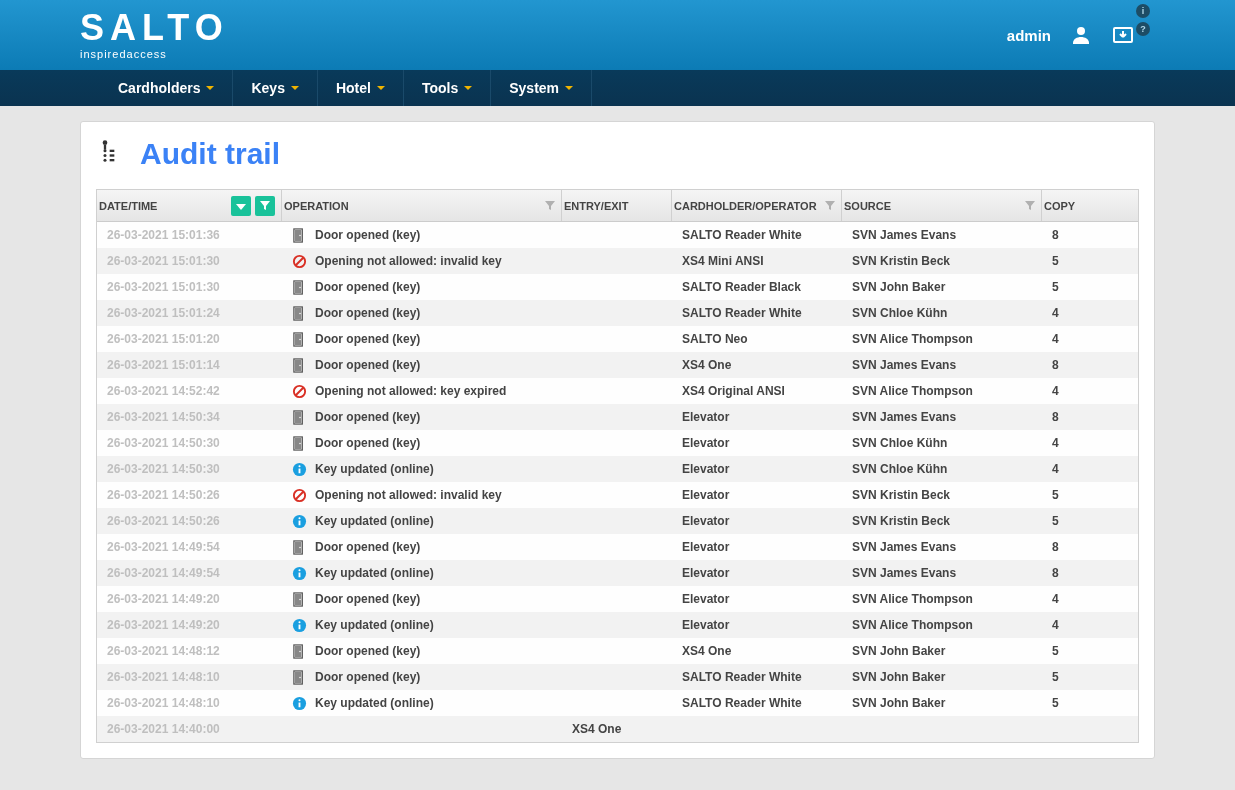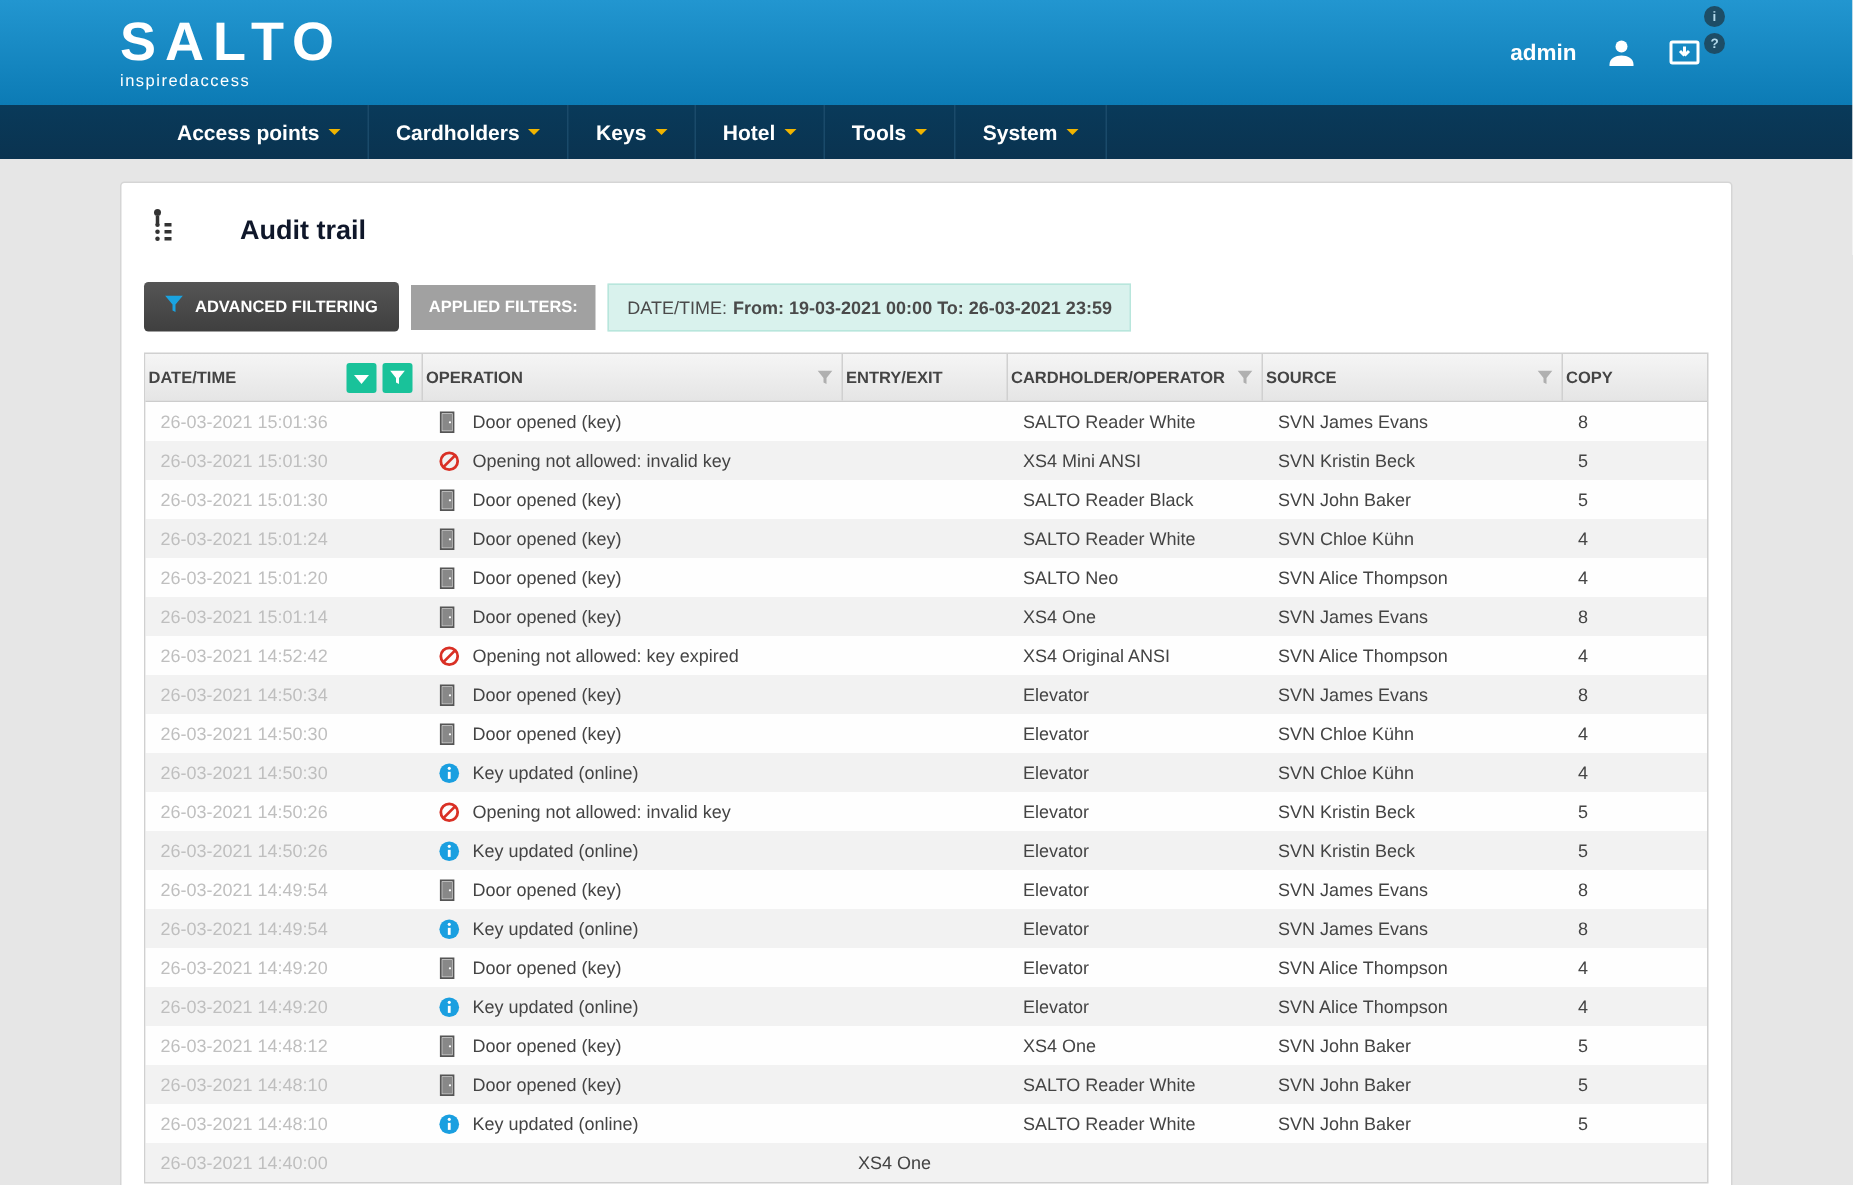--- a/index.html
+++ b/index.html
@@ -95,25 +95,24 @@
   }
   .page-title-row {
     display: flex;
     align-items: center;
     gap: 14px;
     margin-bottom: 18px;
     padding-left: 2px;
   }
   .title-icon svg { width: 28px; height: 28px; }
   .page-title {
-    font-size: 18px;
-    font-weight: bold;
-    color: #0f172a;
+    font-size: 30px;
+    font-weight: bold;
+    color: #3b82f6;
     font-family: Arial, sans-serif;
-    margin-left: 20px;
   }
   .filter-bar {
     display: flex;
     align-items: center;
     gap: 8px;
     margin-bottom: 14px;
   }
   .adv-filter-btn {
     background: linear-gradient(to bottom, #555, #3f3f3f);
     color: white;
@@ -146,20 +145,21 @@
   .applied-filter-chip .lbl { font-weight: normal; }
   .applied-filter-chip .val { font-weight: bold; }
   .grid {
     width: 100%;
     border: 1px solid #d0d0d0;
   }
   .grid-head, .grid-row {
     display: grid;
     grid-template-columns: 185px 280px 110px 170px 200px 60px;
     align-items: center;
+    font-weight: bold;
   }
   .grid-head {
     background: linear-gradient(to bottom, #f5f5f5, #e5e5e5);
     height: 32px;
     font-size: 11px;
     font-weight: bold;
     color: #444;
     border-bottom: 1px solid #ccc;
     position: relative;
   }
@@ -240,24 +240,20 @@
       <svg viewBox="0 0 24 24" fill="none" stroke="white" stroke-width="2">
           <rect x="3" y="5" width="18" height="14" rx="1"></rect>
           <path d="M12 8v6m0 0l-3-3m3 3l3-3" fill="none"></path>
         </svg>
     </span>
   </div>
 </div>
 
 <div class="nav" id="nav">
     <div class="nav-item">
-      <span>Access points</span>
-      <span class="caret-down"></span>
-    </div>
-    <div class="nav-item">
       <span>Cardholders</span>
       <span class="caret-down"></span>
     </div>
     <div class="nav-item">
       <span>Keys</span>
       <span class="caret-down"></span>
     </div>
     <div class="nav-item">
       <span>Hotel</span>
       <span class="caret-down"></span>
@@ -283,35 +279,20 @@
           <rect x="10" y="14" width="4" height="2"></rect>
           <rect x="10" y="18" width="4" height="2"></rect>
           <circle cx="6" cy="11" r="1.3"></circle>
           <circle cx="6" cy="15" r="1.3"></circle>
           <circle cx="6" cy="19" r="1.3"></circle>
         </svg>
     </span>
     <h1 class="page-title">Audit trail</h1>
   </div>
 
-  <div class="filter-bar">
-    <div class="adv-filter-btn">
-      <span class="funnel-icon">
-        <svg viewBox="0 0 12 12" fill="#1aa3e0">
-            <path d="M0 0h12L7 6v5l-2-1V6z"></path>
-          </svg>
-      </span>
-      <span>ADVANCED FILTERING</span>
-    </div>
-    <div class="applied-filters-label">APPLIED FILTERS:</div>
-    <div class="applied-filter-chip">
-      <span class="lbl">DATE/TIME:</span>
-      <span class="val">From: 19-03-2021 00:00 To: 26-03-2021 23:59</span>
-    </div>
-  </div>
 
   <div class="grid">
     <div class="grid-head">
       <div>
         <span>DATE/TIME</span>
         <span class="dt-btns">
           <span class="dt-btn">
               <svg viewBox="0 0 10 10">
                 <path d="M0 3h10L5 9z"></path>
               </svg>

